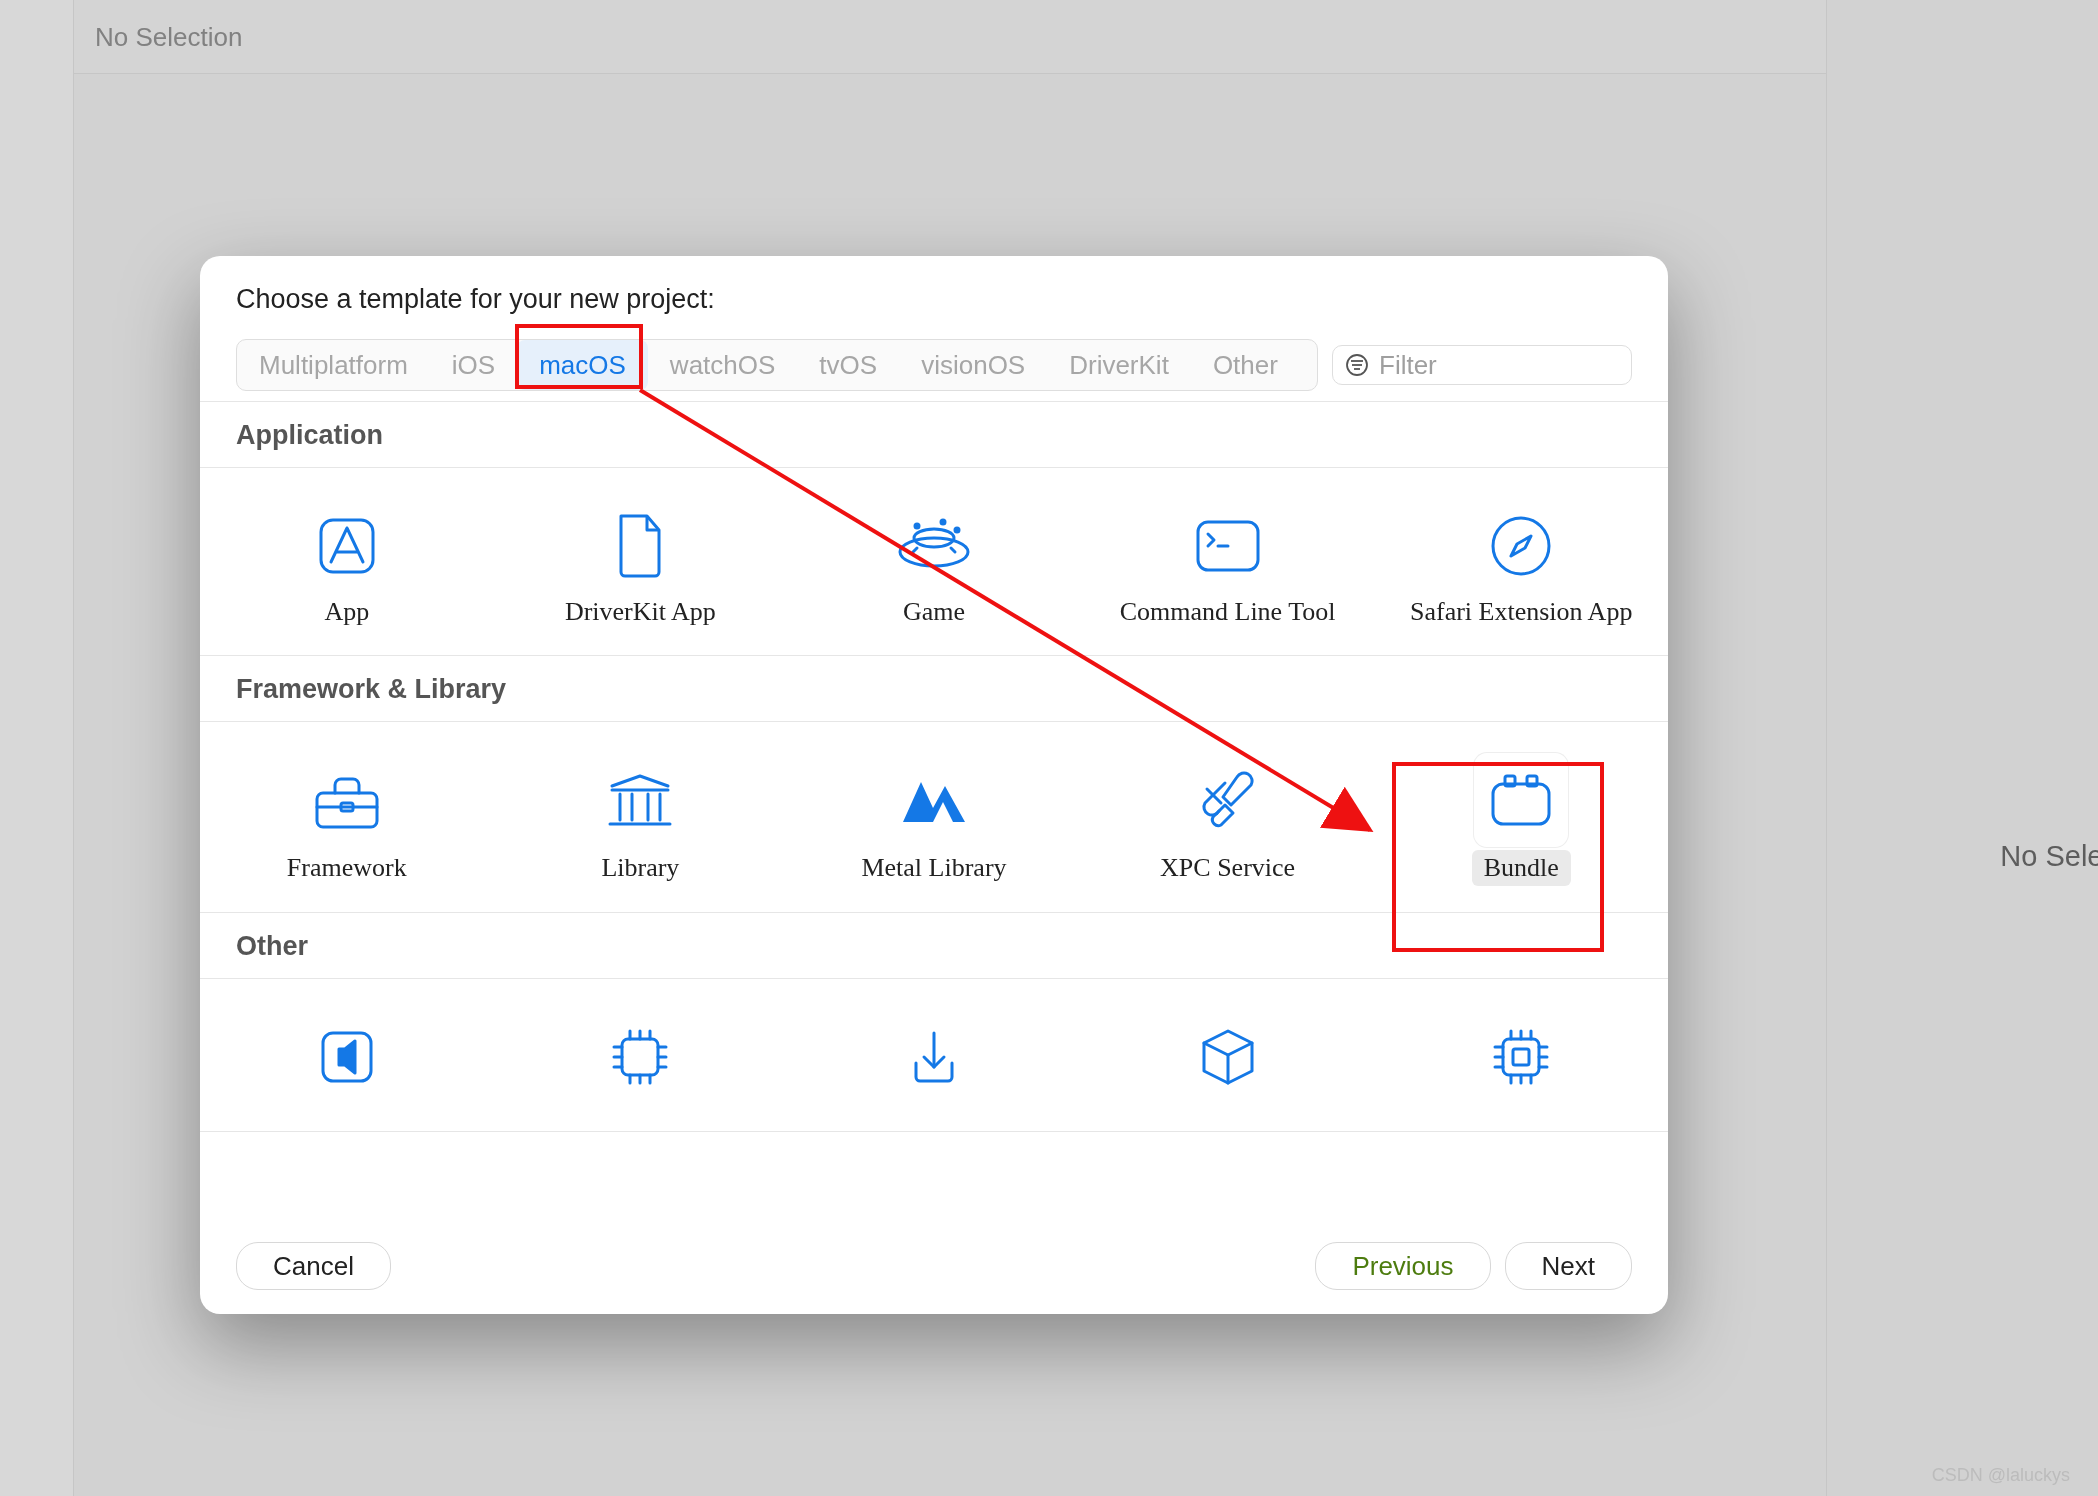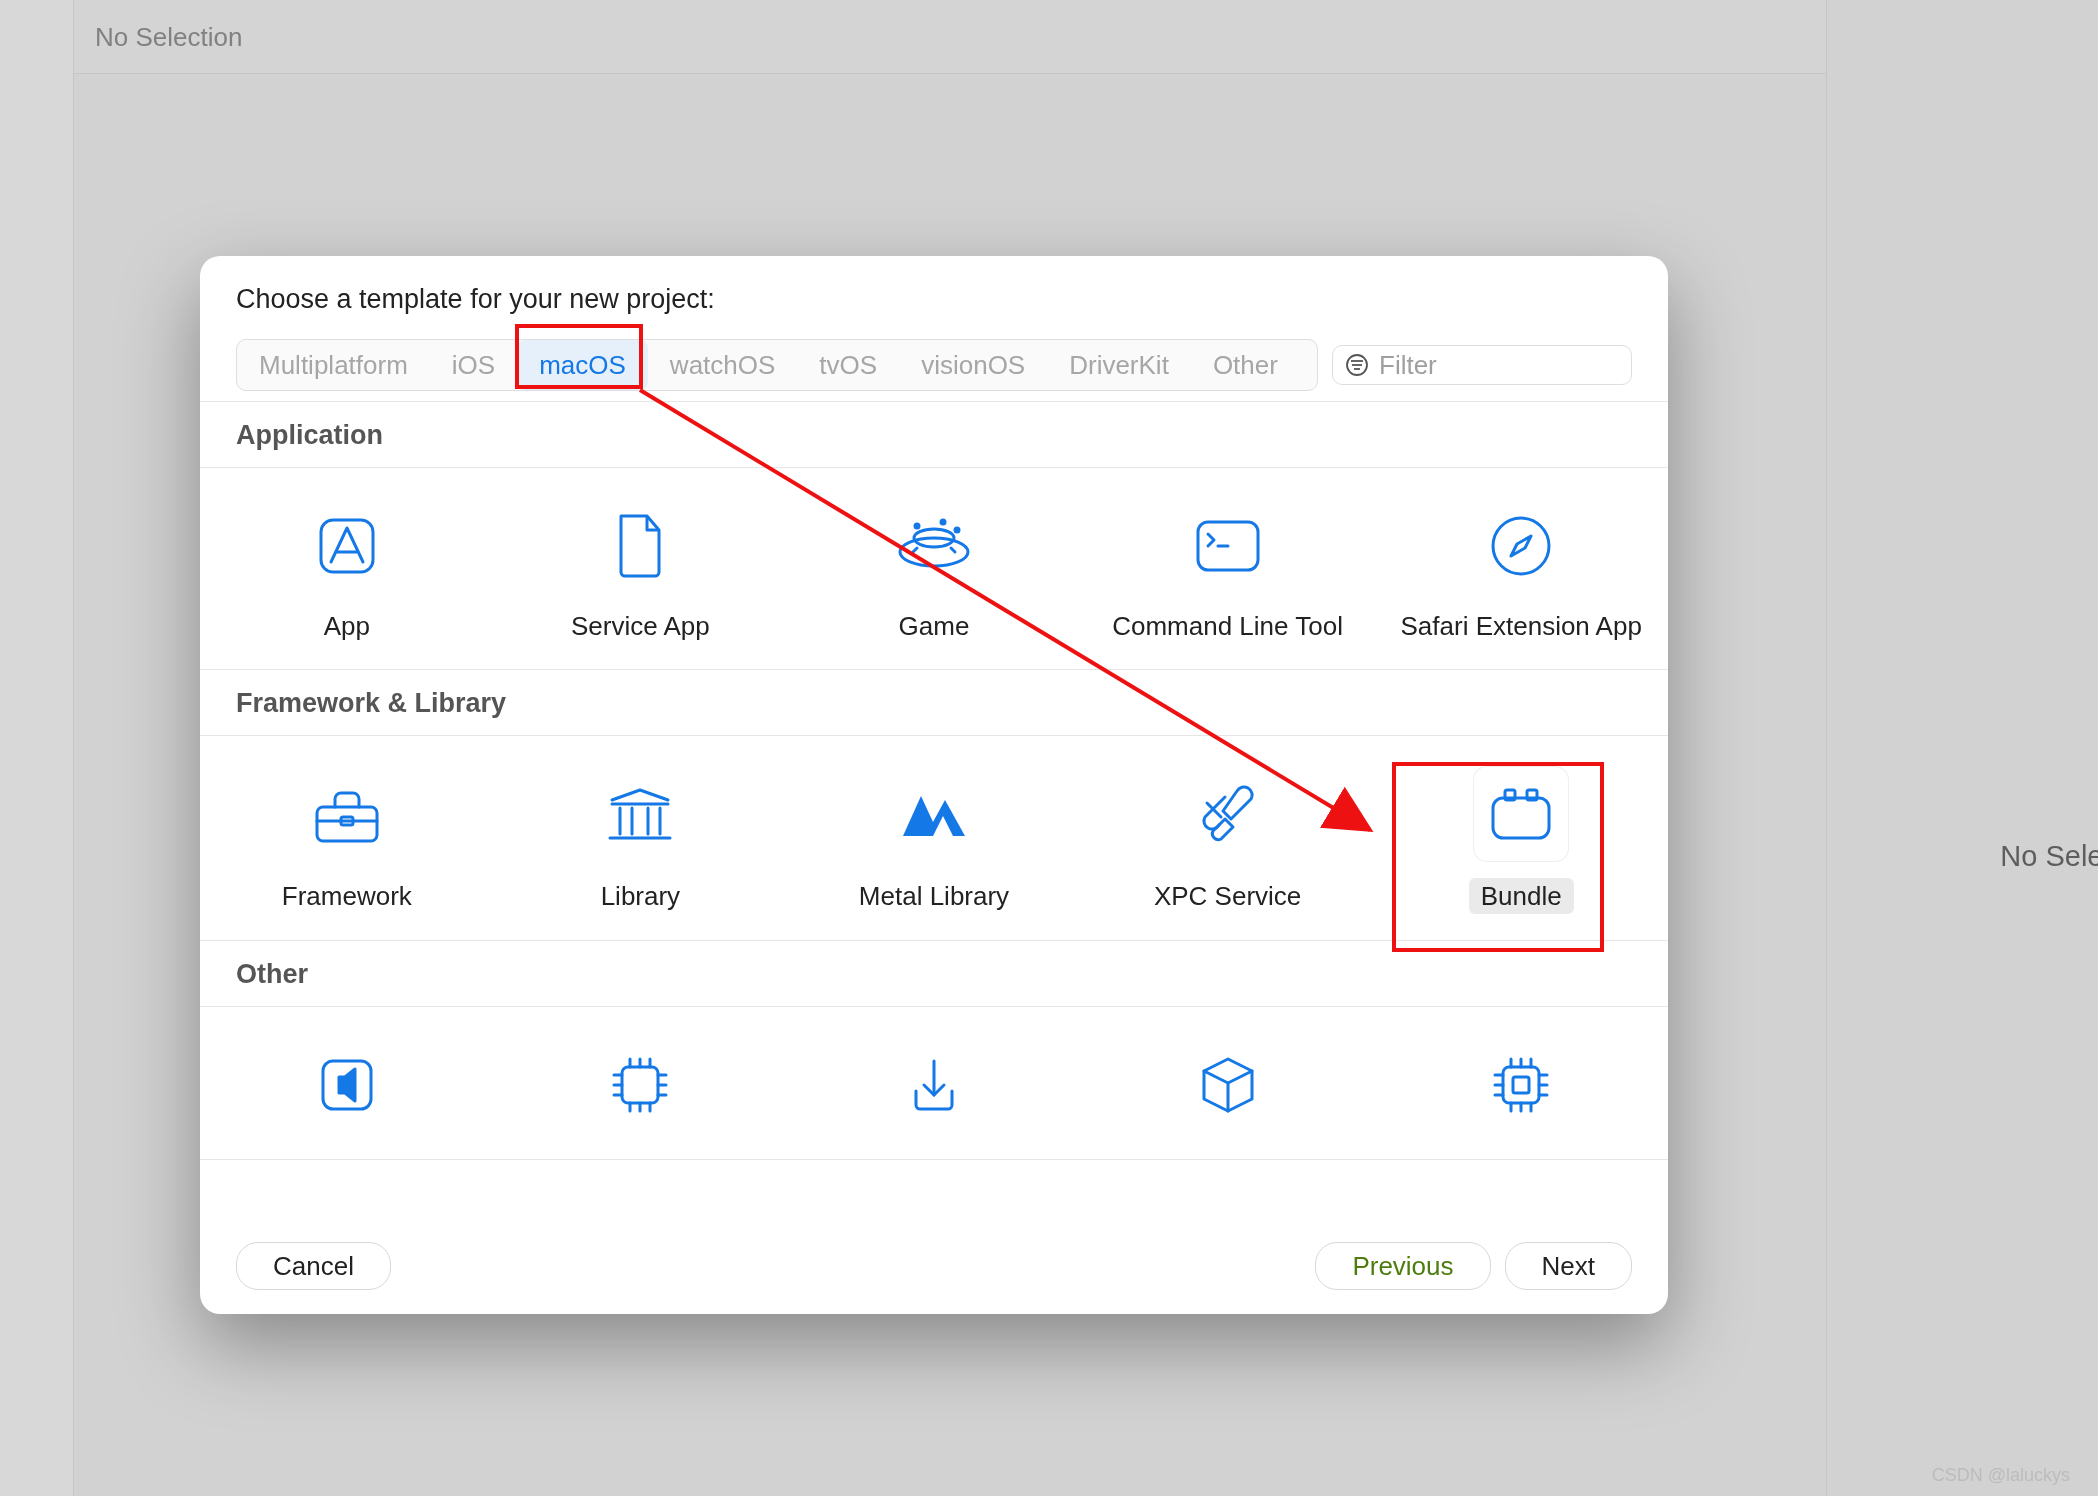--- a/index.html
+++ b/index.html
@@ -153,21 +153,22 @@
     display: grid;
     grid-template-columns: repeat(5, 1fr);
     border-bottom: 1px solid #e6e6e6;
   }
   .cell {
     display: flex;
     flex-direction: column;
     align-items: center;
     justify-content: center;
     padding: 30px 8px 26px;
-    gap: 16px;
+    gap: 2px;
+    font-family: Liberation Serif, serif;
   }
   .cell-label {
     font-size: 26px;
     color: #222;
     text-align: center;
     line-height: 1.25;
   }
   .cell.selected .cell-label {
     background: #eaeaea;
     border-radius: 6px;
@@ -278,21 +279,21 @@
         </span>
         <span class="cell-label">App</span>
       </div>
       <div class="cell">
         <span class="icon-badge">
           <svg width="54" height="68" viewBox="0 0 54 68" fill="none" stroke="#1478e6" stroke-width="3" stroke-linejoin="round">
             <path d="M8 4 H34 L46 18 V60 a4 4 0 0 1 -4 4 H12 a4 4 0 0 1 -4 -4 Z"></path>
             <path d="M34 4 V18 H46"></path>
           </svg>
         </span>
-        <span class="cell-label">Service App</span>
+        <span class="cell-label">DriverKit App</span>
       </div>
       <div class="cell">
         <span class="icon-badge">
           <svg width="78" height="56" viewBox="0 0 78 56" fill="none" stroke="#1478e6" stroke-width="3" stroke-linejoin="round" stroke-linecap="round">
             <ellipse cx="39" cy="34" rx="34" ry="14"></ellipse>
             <ellipse cx="39" cy="20" rx="20" ry="9"></ellipse>
             <circle cx="22" cy="8" r="2" fill="#1478e6"></circle>
             <circle cx="48" cy="4" r="2" fill="#1478e6"></circle>
             <circle cx="62" cy="12" r="2" fill="#1478e6"></circle>
             <line x1="18" y1="34" x2="22" y2="30"></line>

